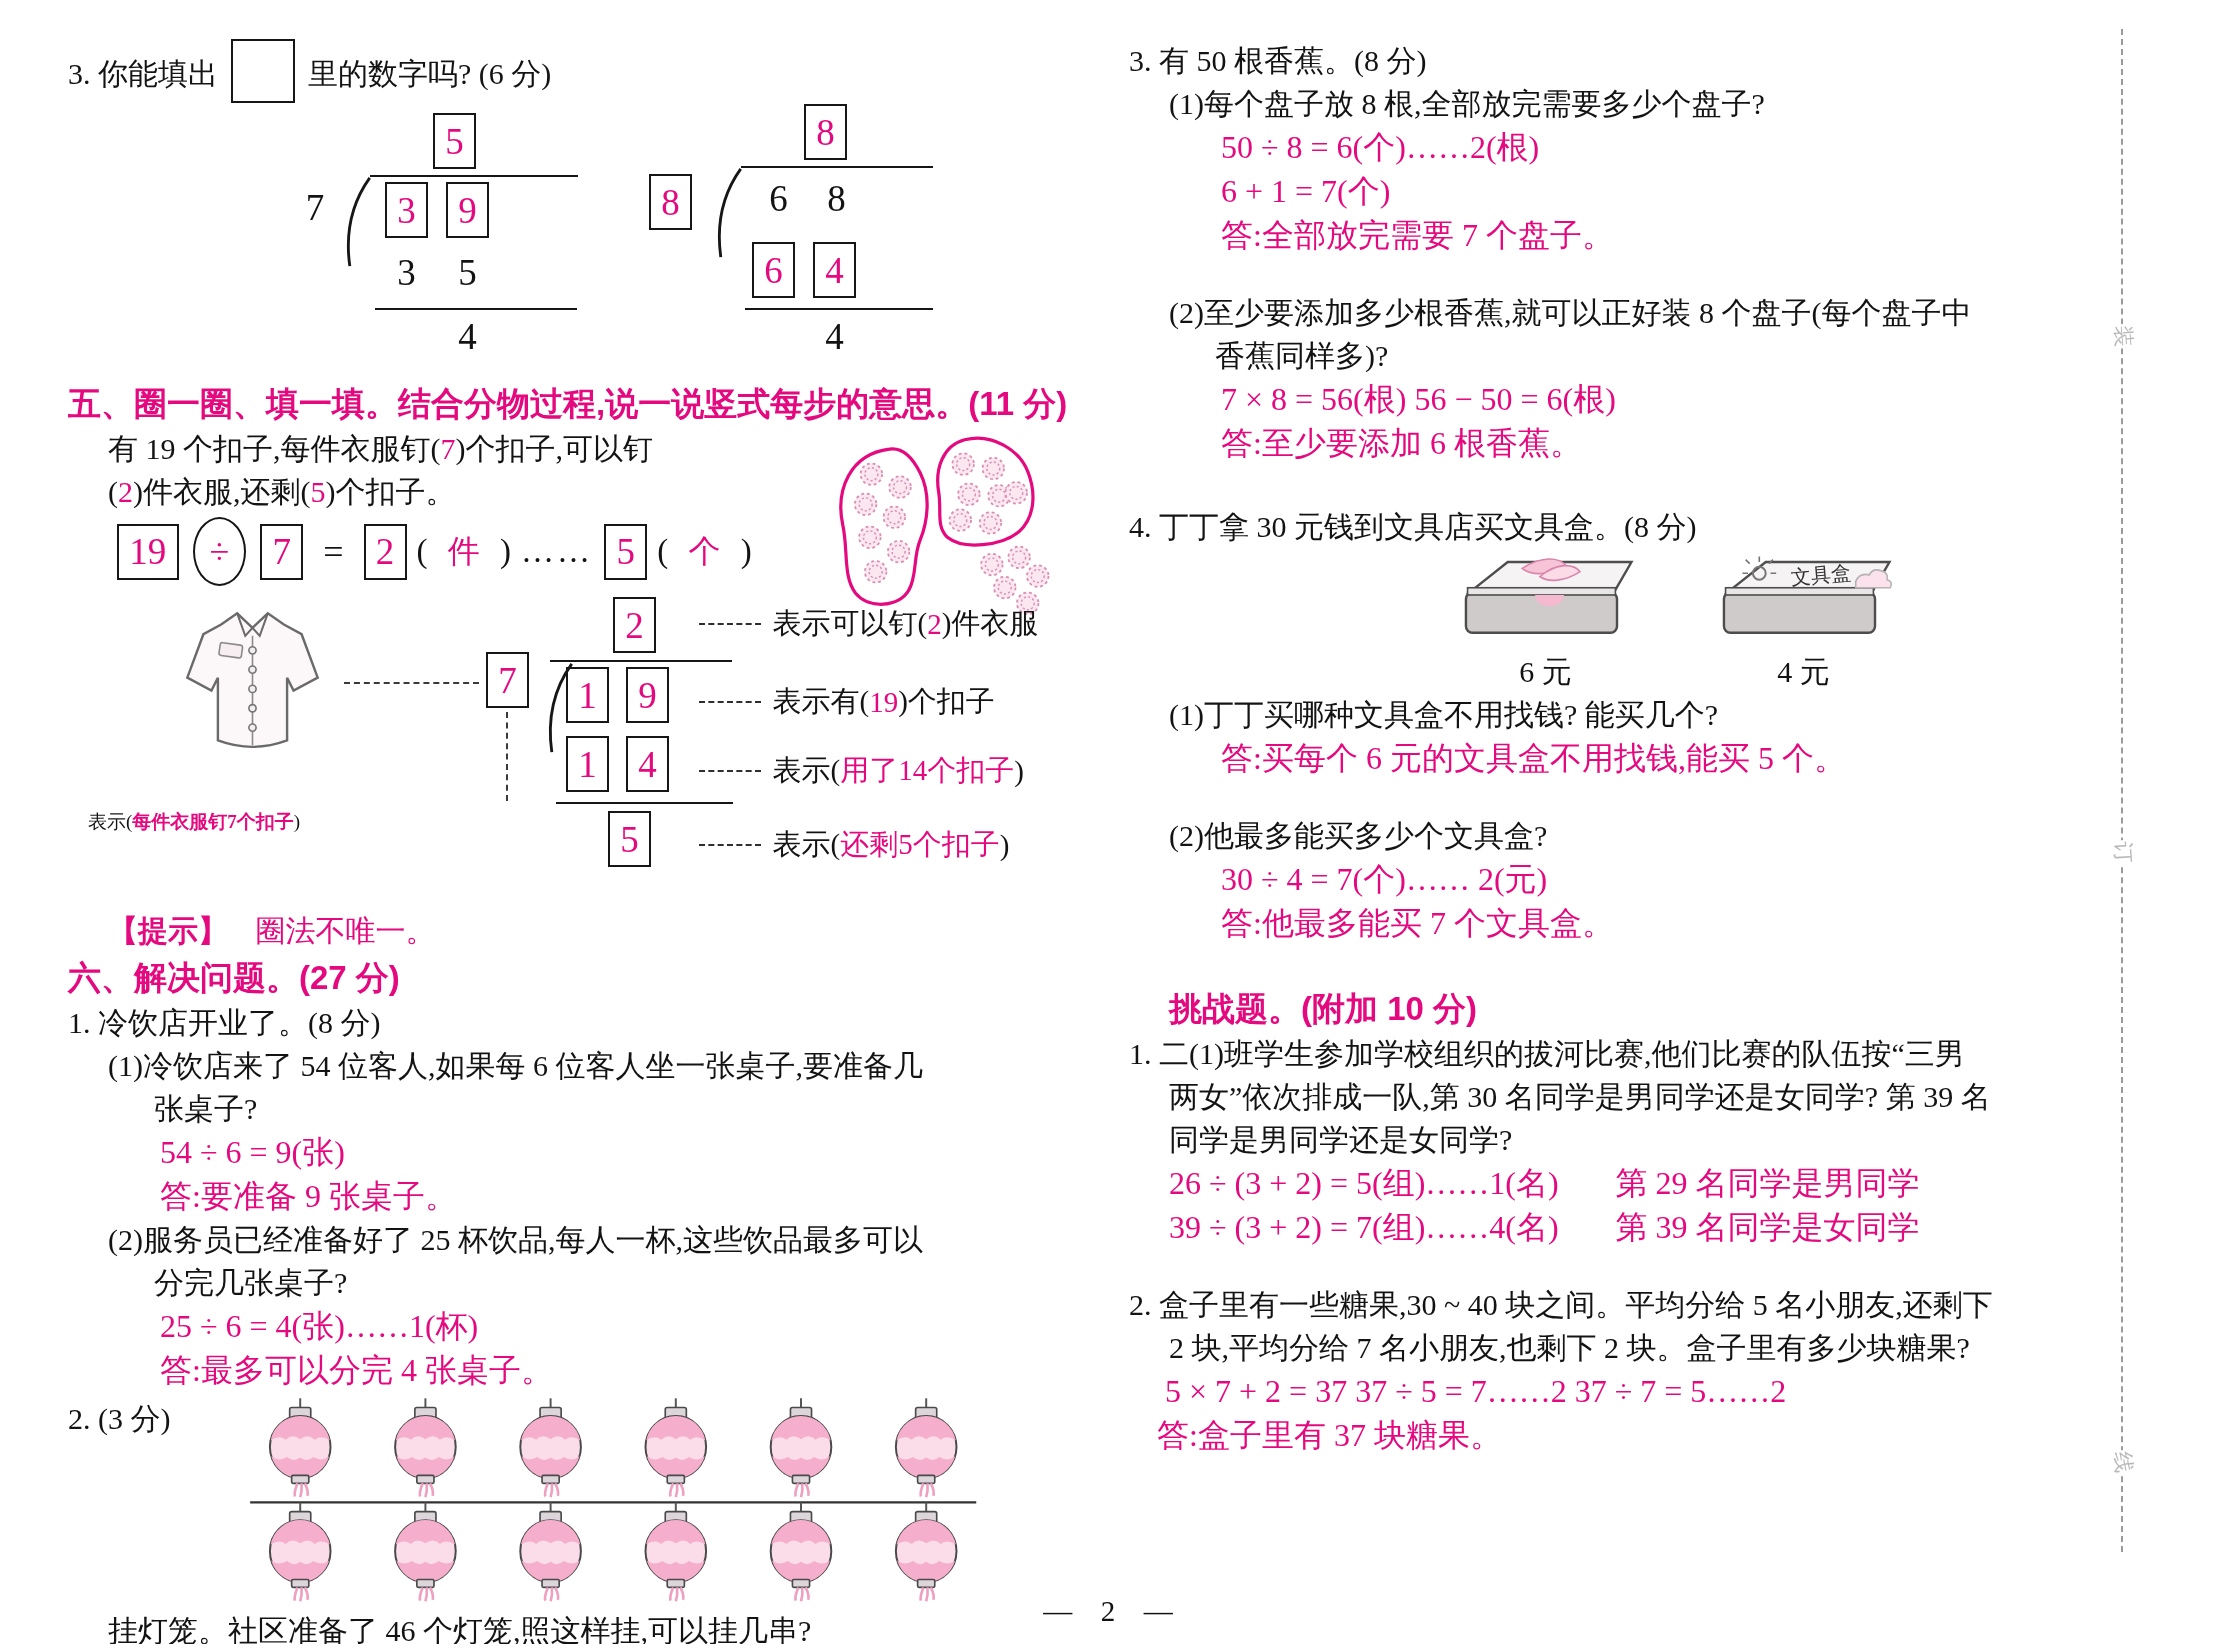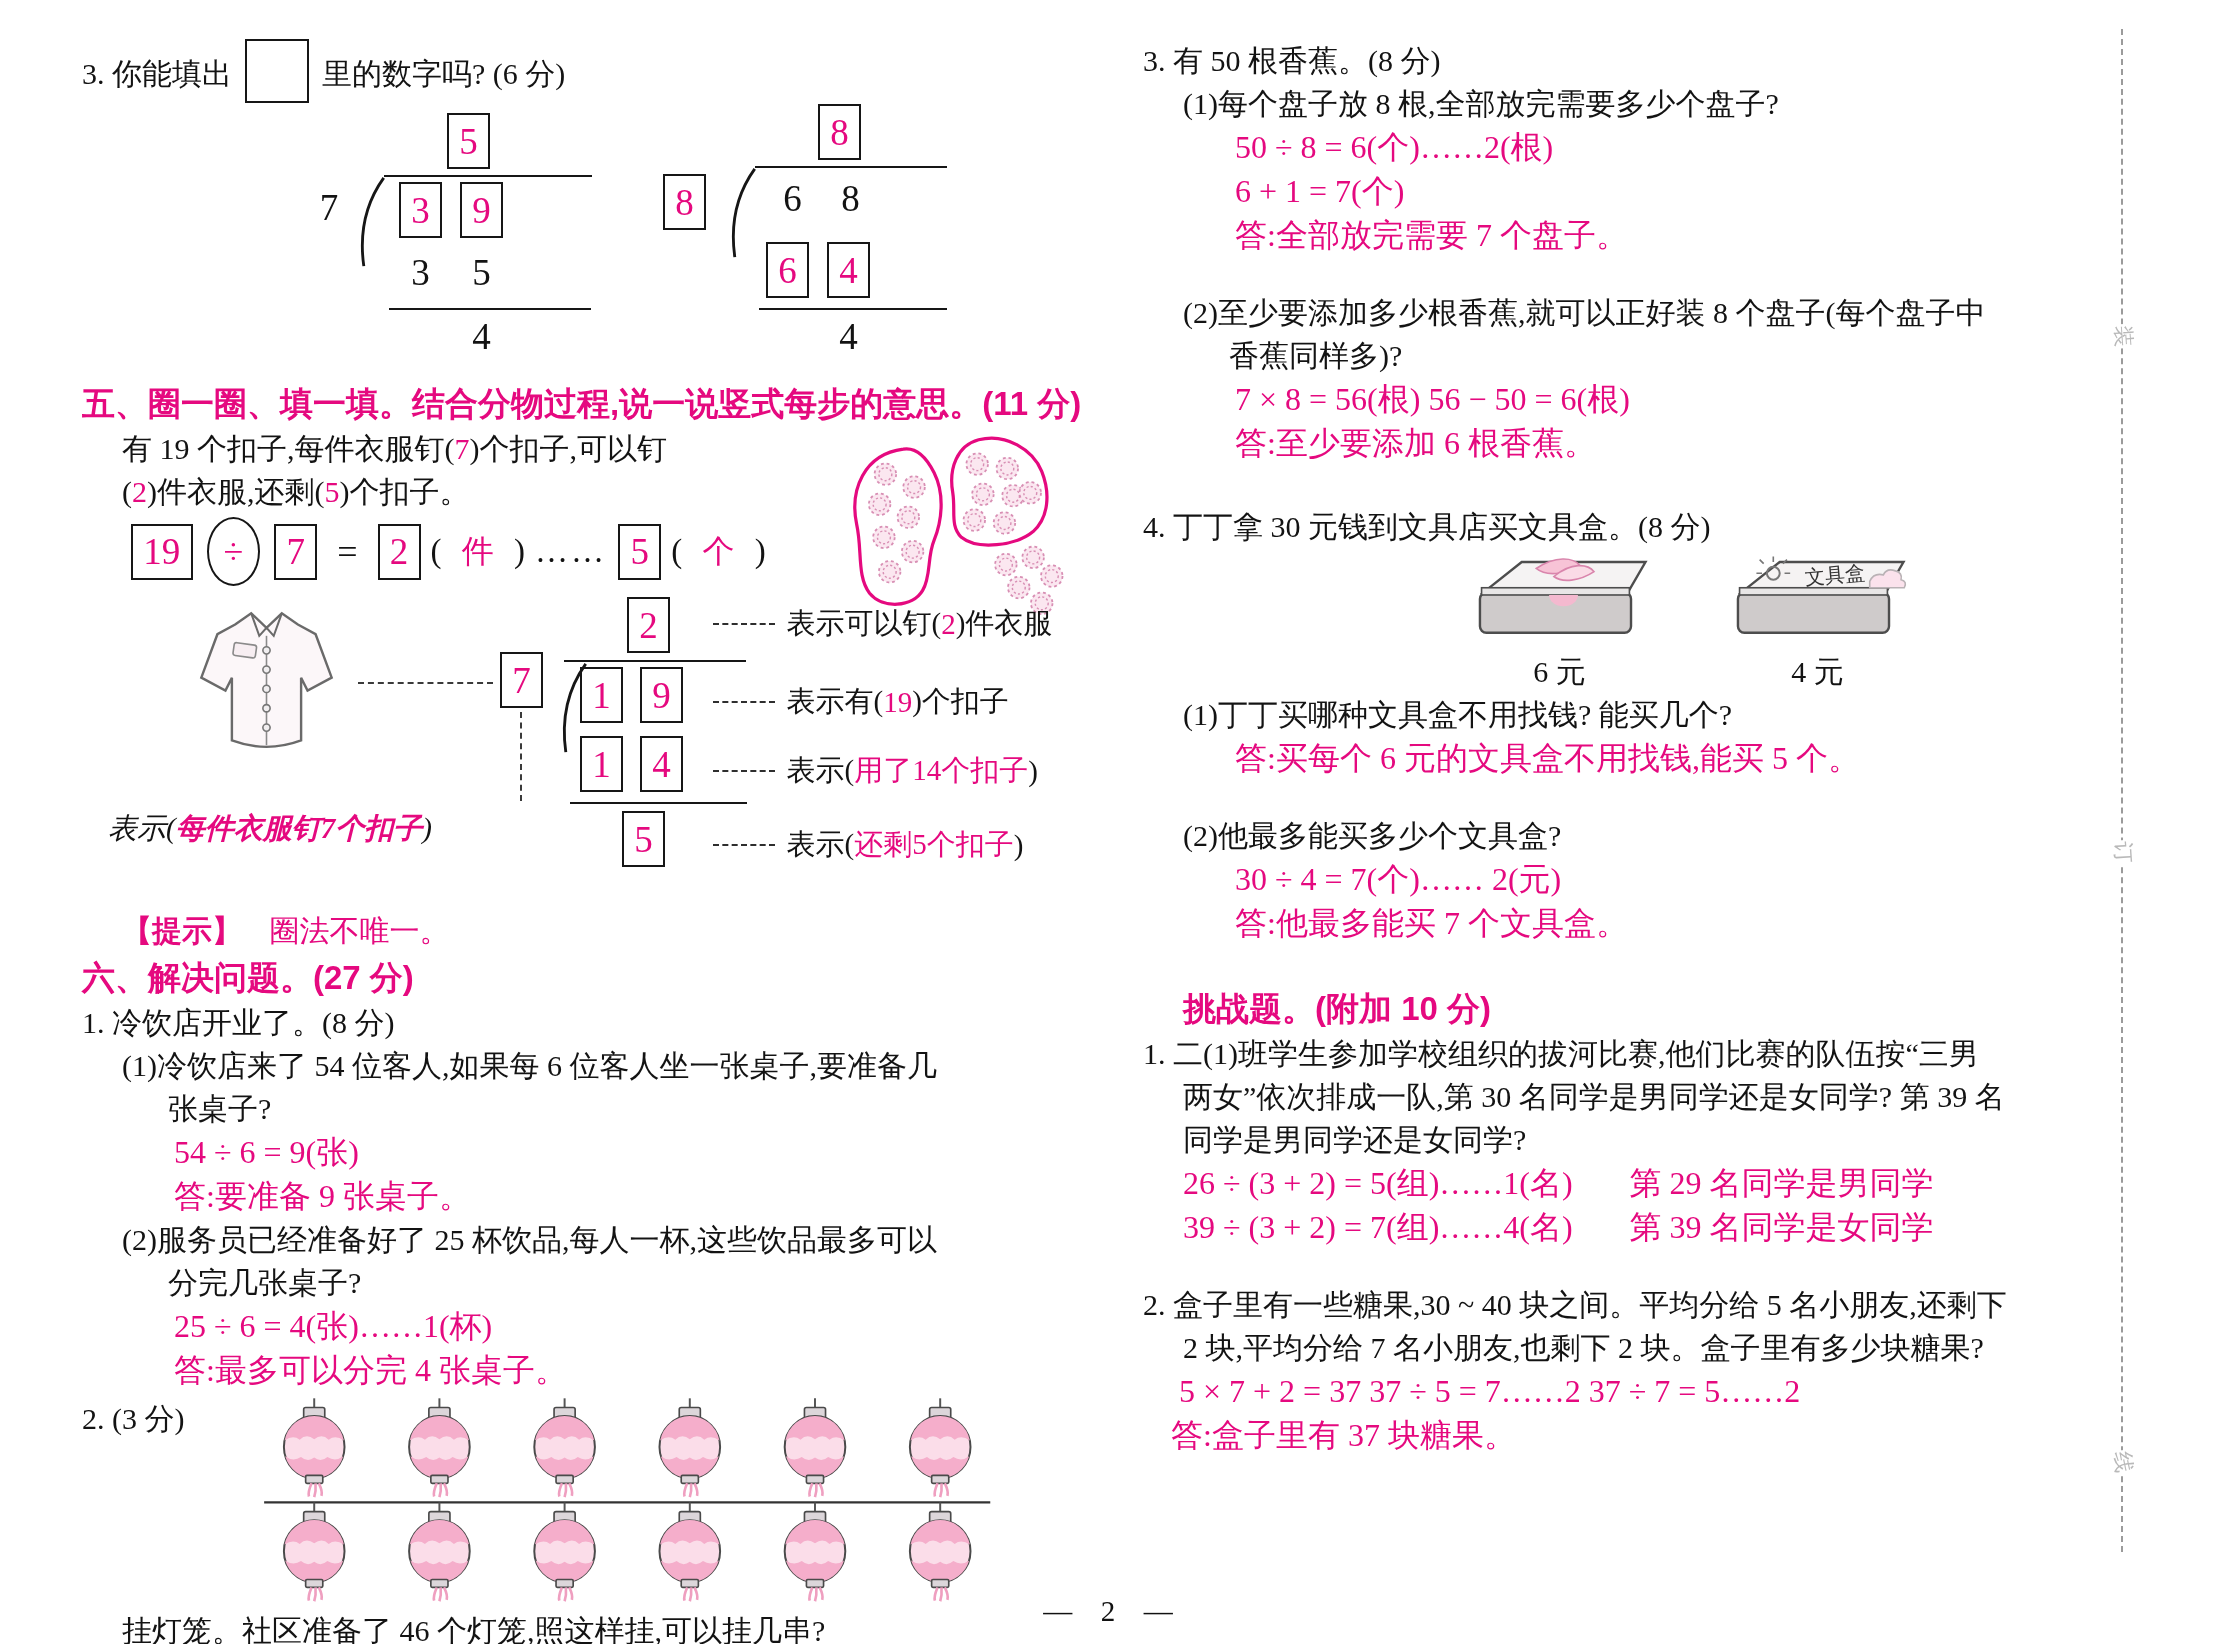--- a/index.html
+++ b/index.html
@@ -1,19 +1,19 @@
 <!DOCTYPE html>
 <html style="font-size:11.5px"><head>
 <meta charset="utf-8">
 <style>
   :root{ --accent:#e5097f; --ink:#131313; }
   html,body{margin:0;padding:0;}
   body{ width:2216px; height:1645px; background:#ffffff; position:relative; overflow:hidden;
         font-family:"Liberation Serif","DejaVu Serif",serif; color:var(--ink); }
-  .page{ position:absolute; inset:0; padding:39px 105px 0 68px; box-sizing:border-box; display:flex;justify-content:center; }
+  .page{ position:absolute; inset:0; padding:39px 105px 0 68px; box-sizing:border-box; display:flex; }
   .col{ display:block; }
   .col-left{ width:1004px; }
   .col-right{ width:954px; margin-left:57px; }
 
   .t{ font-size:30px; line-height:43px; white-space:nowrap; }
   .hdr{ font-family:Liberation Sans, sans-serif; font-weight:700;
         font-size:33px; line-height:47px; color:var(--accent); white-space:nowrap; }
   .m{ color:var(--accent); }
   .ind1{ margin-left:40px; }
   .ind2{ margin-left:86px; }
@@ -46,21 +46,21 @@
   .ell{ width:53px; height:69px; border:2.2px solid #161616; border-radius:50%; box-sizing:border-box;
         display:flex; align-items:center; justify-content:center; color:var(--accent); font-size:36px; margin:0 8.6px; }
   .sign{ margin:0 14.3px; font-size:36px; }
   .pb{ font-size:33px; margin:0 4.3px; }
   .unit{ margin:0 16px; font-size:32px; }
   .dots{ letter-spacing:2.9px; margin:0 5.7px; }
 
   .fivefig{ position:relative; height:310px; width:1004px; margin-top:7.2px; }
   .ann{ position:absolute; left:631px; display:flex; align-items:center; font-size:29px; white-space:nowrap; }
   .ann .seg{ width:62px; border-top:2.5px dashed #2e2e2e; margin-right:11.5px; }
-  .figlabel{ position:absolute; left:26px; top:212px; font-size:29px; white-space:nowrap;font-style:italic; }
+  .figlabel{ position:absolute; left:20px; top:212px; font-size:19px; white-space:nowrap; }
 
   .lantern-row{ display:flex; align-items:flex-start; margin-top:4.3px; }
   .lantern-title{ width:179px; }
 
   .pboxes{ display:flex; margin-left:309px; margin-top:5.7px; }
   .pbox{ width:215px; text-align:center; margin-right:43px; }
   .price{ font-size:30px; margin-top:6px; }
 
   .eqline{ display:flex; }
   .eqline .tail{ margin-left:57px; }

